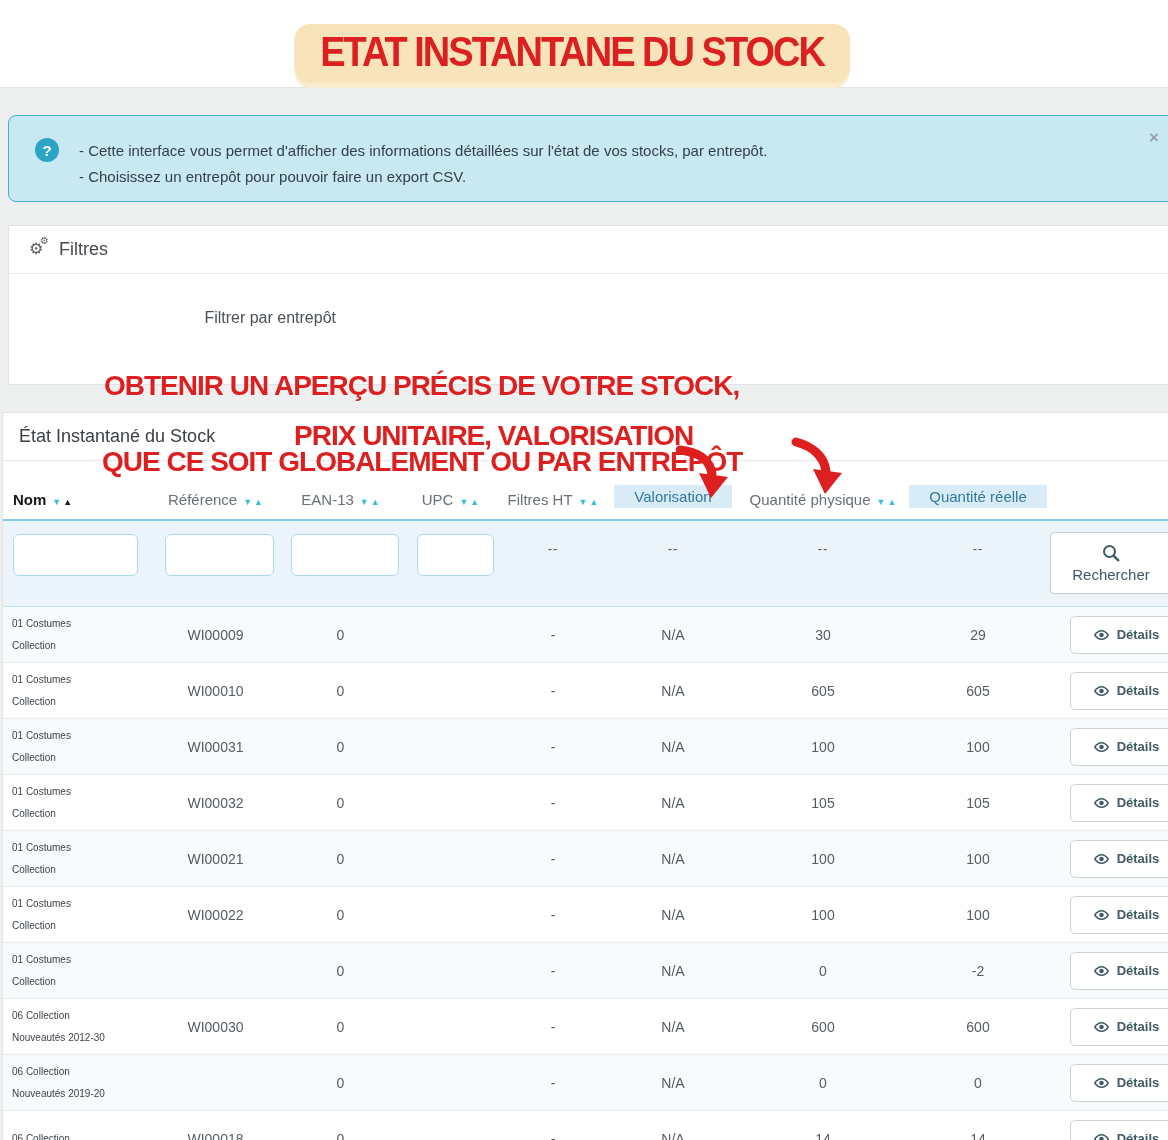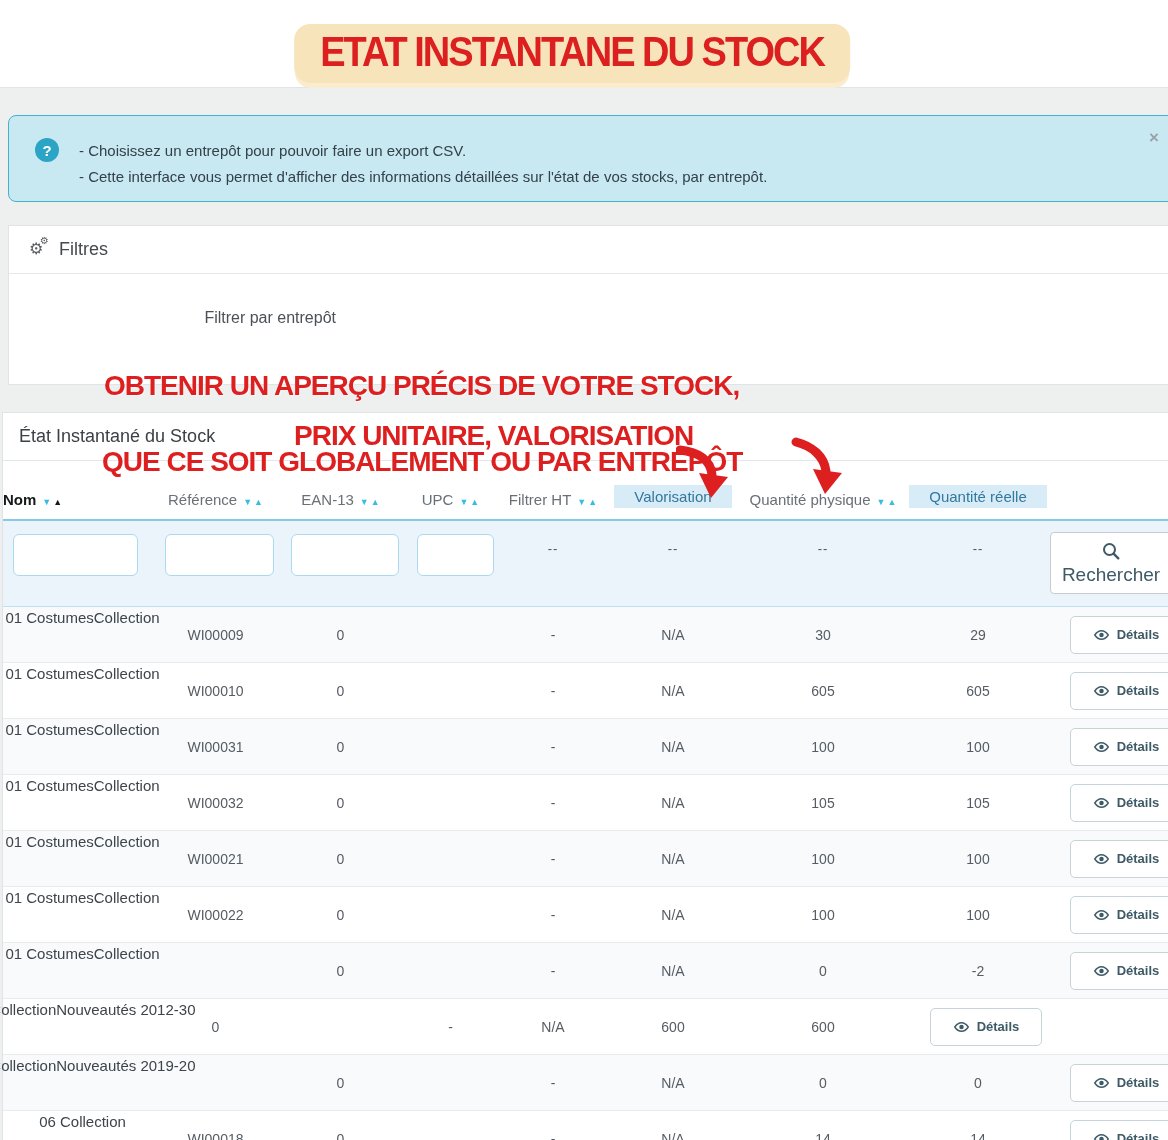--- a/index.html
+++ b/index.html
@@ -95,21 +95,21 @@
   }
   .grid-row{
     display:grid;
     grid-template-columns:150px 125px 125px 95px 110px 130px 170px 140px minmax(140px,1fr);
   }
   .thead{height:60px;border-bottom:2px solid #85cae6;box-sizing:border-box;}
   .th{
     display:flex;align-items:flex-end;justify-content:center;
     padding-bottom:11px;font-size:15px;color:#697077;white-space:nowrap;
   }
-  .th.first{justify-content:flex-start;padding-left:0;}
+  .th.first{justify-content:flex-start;padding-left:10px;}
   .th.first .th-label{color:#16181a;font-weight:bold;}
   .hl-chip{background:#d8ecf7;color:#33789d;padding:3px 20px;}
   .sort{display:inline-flex;margin-left:6px;align-items:baseline;}
   .sort span{font-size:9px;line-height:12px;color:#35bedf;}
   .sort span.active-sort{color:#16181a;}
   .sort span + span{margin-left:2px;}
   
   .filter-row{
     height:86px;background:#ecf4fb;border-bottom:1px solid #bfe2f2;box-sizing:border-box;
   }
@@ -127,31 +127,31 @@
   .dash{
     display:flex;justify-content:center;align-items:flex-start;
     padding-top:20px;font-size:13px;color:#4a4f54;letter-spacing:1px;
   }
   .search-btn{
     margin:11px 0 0 2px;width:122px;height:62px;
     background:#fff;border:1px solid #c5cdd2;border-radius:4px;
     display:flex;flex-direction:column;align-items:center;justify-content:center;
     color:#3d5a66;font-family:inherit;cursor:pointer;gap:3px;
   }
-  .search-btn .sb-label{font-size:19px;}
+  .search-btn .sb-label{font-size:15px;}
   
   .tr{height:56px;border-bottom:1px solid #e8ecee;box-sizing:border-box;background:#fff;}
   .tr.odd{background:#f8fafb;}
   .td{
     display:flex;align-items:center;justify-content:center;
     font-size:14px;color:#555c63;white-space:nowrap;
   }
   .td.nom{
-    flex-direction:row;align-items:flex-start;justify-content:center;
-    padding-left:9px;color:#3d444b;font-size:15px;line-height:22px;
+    flex-direction:column;align-items:flex-start;justify-content:center;
+    padding-left:9px;color:#3d444b;font-size:10px;line-height:22px;
   }
   .td.actions{justify-content:flex-start;}
   .details-btn{
     margin-left:22px;width:112px;height:38px;
     background:#fff;border:1px solid #c8d3d9;border-radius:5px;
     display:flex;align-items:center;justify-content:center;gap:7px;
     color:#3d5a66;font-family:inherit;font-size:13px;font-weight:bold;cursor:pointer;
   }
   .eye-icon{display:inline-flex;}
 </style>
@@ -160,22 +160,22 @@
 
 <div class="top-band">
   <div class="title-hl">
     <span class="title-text">ETAT INSTANTANE DU STOCK</span>
   </div>
 </div>
 
 <div class="alert">
   <div class="qicon">?</div>
   <div class="alert-text">
+    <div>- Cette interface vous permet d'afficher des informations détaillées sur l'état de vos stocks, par entrepôt.</div>
     <div>- Choisissez un entrepôt pour pouvoir faire un export CSV.</div>
-    <div>- Cette interface vous permet d'afficher des informations détaillées sur l'état de vos stocks, par entrepôt.</div>
   </div>
   <span class="alert-close">×</span>
 </div>
 
 <div class="panel filters-panel">
   <div class="panel-head">
     <span class="gear-wrap">
         <span class="g1">⚙</span>
         <span class="g2">⚙</span>
       </span>
@@ -222,21 +222,21 @@
         </span>
       </div>
       <div class="th">
         <span class="th-label">UPC</span>
         <span class="sort">
           <span>▼</span>
           <span>▲</span>
         </span>
       </div>
       <div class="th">
-        <span class="th-label">Filtrer HT</span>
+        <span class="th-label">Filtres HT</span>
         <span class="sort">
           <span>▼</span>
           <span>▲</span>
         </span>
       </div>
       <div class="th">
         <span class="th-label hl-chip">Valorisation</span>
       </div>
       <div class="th">
         <span class="th-label">Quantité physique</span>
@@ -437,20 +437,21 @@
             </span>
             <span>Détails</span>
           </button>
         </div>
       </div>
       <div class="tr grid-row">
         <div class="td nom">
           <div>06 Collection</div>
           <div>Nouveautés 2012-30</div>
         </div>
+        <div class="td">WI00030</div>
         <div class="td">0</div>
         <div class="td"></div>
         <div class="td">-</div>
         <div class="td">N/A</div>
         <div class="td">600</div>
         <div class="td">600</div>
         <div class="td actions">
           <button class="details-btn">
             <span class="eye-icon">
               <svg width="17" height="12" viewBox="0 0 24 16">

